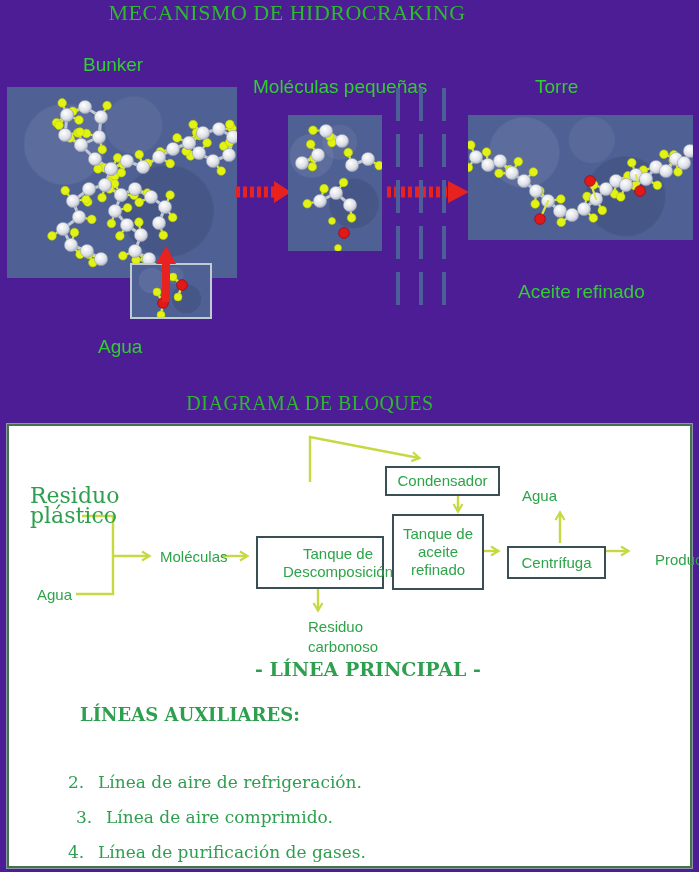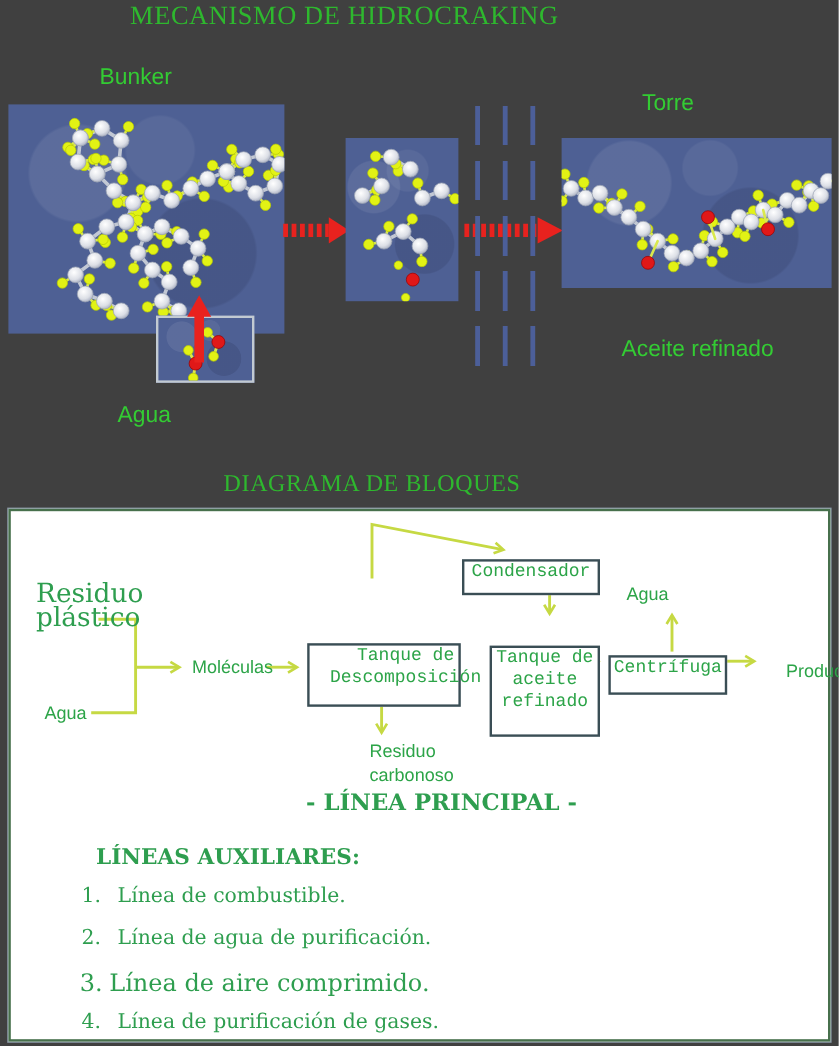--- a/index.html
+++ b/index.html
@@ -1,33 +1,33 @@
 <!DOCTYPE html>
 <html><head>
 <meta charset="utf-8">
 <style>
   html,body{margin:0;padding:0;background:#ffffff;}
-  #canvas{position:relative;width:699px;height:872px;background:#404040;overflow:hidden;
+  #canvas{position:relative;width:699px;height:872px;background:#4c1d95;overflow:hidden;
           font-family:"Liberation Sans",sans-serif;}
   .abs{position:absolute;}
   .title-serif{font-family:"Liberation Serif",serif;color:#2eb82e;text-align:center;white-space:nowrap;}
   .t1{font-size:22px;letter-spacing:.5px;}
   .t2{font-size:20px;letter-spacing:.5px;}
   .glabel{font-family:"Liberation Sans",sans-serif;color:#33cc33;font-size:19px;white-space:nowrap;}
   .dlabel{font-family:"Liberation Sans",sans-serif;color:#2ca448;font-size:15px;white-space:nowrap;}
   .gserif{font-family:"DejaVu Serif",serif;color:#2e9e4f;}
   .molimg{background-color:#4e6094;
           background-image:radial-gradient(circle at 25% 30%, rgba(255,255,255,.08) 0 18%, transparent 19%),
                            radial-gradient(circle at 70% 65%, rgba(0,0,20,.10) 0 22%, transparent 23%),
                            radial-gradient(circle at 55% 20%, rgba(255,255,255,.06) 0 14%, transparent 15%);}
   .dashcol{width:4px;background:repeating-linear-gradient(to bottom,#4c5f99 0 33px,transparent 33px 46px);}
   .outerbox{border:2px solid #47704c;box-shadow:0 0 0 1px #8a98a7;background:#fff;}
-  .fbox{position:absolute;border:2px solid #3a4e55;background:#fff;display:flex;
+  .fbox{position:absolute;border:2px solid #3a4e55;background:#fff;display:flex;align-items:center;
         justify-content:center;text-align:center;color:#2ca448;font-size:15px;line-height:18px;
-        font-family:Liberation Mono, monospace;}
+        font-family:Liberation Sans, sans-serif;}
   .wrap2{white-space:normal;}
   .auxnum{display:inline-block;width:30px;}
   svg{display:block;}
 </style>
 </head>
 <body>
 
 <div id="canvas">
 
   <svg class="abs" width="0" height="0" style="left:0;top:0" aria-hidden="true">
@@ -36,20 +36,21 @@
         <stop offset="0" stop-color="#ffffff"></stop>
         <stop offset="0.65" stop-color="#dcdfe6"></stop>
         <stop offset="1" stop-color="#a8aec0"></stop>
       </radialGradient>
     </defs>
   </svg>
 
   <div class="abs title-serif t1" style="left:0;top:4;width:574px;">MECANISMO DE HIDROCRAKING</div>
 
   <div class="abs glabel" style="left:83px;top:54px;text-align:right;">Bunker</div>
+  <div class="abs glabel" style="left:253px;top:76px;">Moléculas pequeñas</div>
   <div class="abs glabel" style="left:535px;top:76px;">Torre</div>
 
   <div class="abs molimg" style="left:7px;top:87px;width:230px;height:191px;">
     <svg id="mol-bunker" width="230" height="191" viewBox="0 0 230 191">
         <g>
           <line x1="60" y1="28" x2="78" y2="20" stroke="#c2c8d4" stroke-width="3" stroke-linecap="round"></line>
           <line x1="78" y1="20" x2="94" y2="30" stroke="#c2c8d4" stroke-width="3" stroke-linecap="round"></line>
           <line x1="94" y1="30" x2="92" y2="50" stroke="#c2c8d4" stroke-width="3" stroke-linecap="round"></line>
           <line x1="92" y1="50" x2="74" y2="58" stroke="#c2c8d4" stroke-width="3" stroke-linecap="round"></line>
           <line x1="74" y1="58" x2="58" y2="48" stroke="#c2c8d4" stroke-width="3" stroke-linecap="round"></line>
@@ -488,42 +489,39 @@
 
 
   <div class="fbox wrap2" style="left:256px;top:536px;width:124px;height:49px;">
     <span style="white-space:normal;padding-left:36px;">Tanque de Descomposición</span>
   </div>
 
   <div class="fbox" style="left:385px;top:466px;width:111px;height:26px;">
     <span>Condensador</span>
   </div>
 
-  <div class="fbox wrap2" style="left:392px;top:538px;width:88px;height:72px;margin-left:16px;">
+  <div class="fbox wrap2" style="left:392px;top:514px;width:88px;height:72px;">
     <span style="white-space:normal;">Tanque de aceite refinado</span>
   </div>
 
   <div class="fbox" style="left:507px;top:546px;width:95px;height:29px;">
     <span>Centrífuga</span>
   </div>
 
   <div class="abs dlabel" style="left:522px;top:487px;">Agua</div>
   <div class="abs dlabel" style="left:655px;top:551px;">Producto</div>
   <div class="abs dlabel" style="left:308px;top:617px;width:78px;white-space:normal;line-height:20px;">Residuo carbonoso</div>
 
   <div class="abs gserif" style="left:255px;top:658px;width:220px;text-align:center;font-size:19px;font-weight:bold;white-space:nowrap;">- LÍNEA PRINCIPAL -</div>
 
   <div class="abs gserif" style="left:80px;top:704px;font-size:18px;font-weight:bold;white-space:nowrap;">LÍNEAS AUXILIARES:</div>
 
-  <div class="abs gserif" style="left:68px;top:737px;font-size:17px;white-space:nowrap;">
-    <span class="auxnum">1.</span><span>Línea de combustible.</span>
-  </div>
   <div class="abs gserif" style="left:68px;top:772px;font-size:17px;white-space:nowrap;">
-    <span class="auxnum">2.</span><span>Línea de agua de purificación.</span>
-  </div>
-  <div class="abs gserif" style="left:61px;top:807px;font-size:20px;white-space:nowrap;text-align:center;">
+    <span class="auxnum">2.</span><span>Línea de aire de refrigeración.</span>
+  </div>
+  <div class="abs gserif" style="left:76px;top:807px;font-size:17px;white-space:nowrap;">
     <span class="auxnum">3.</span><span>Línea de aire comprimido.</span>
   </div>
   <div class="abs gserif" style="left:68px;top:842px;font-size:17px;white-space:nowrap;">
     <span class="auxnum">4.</span><span>Línea de purificación de gases.</span>
   </div>
 
 </div>
 
 </body></html>

